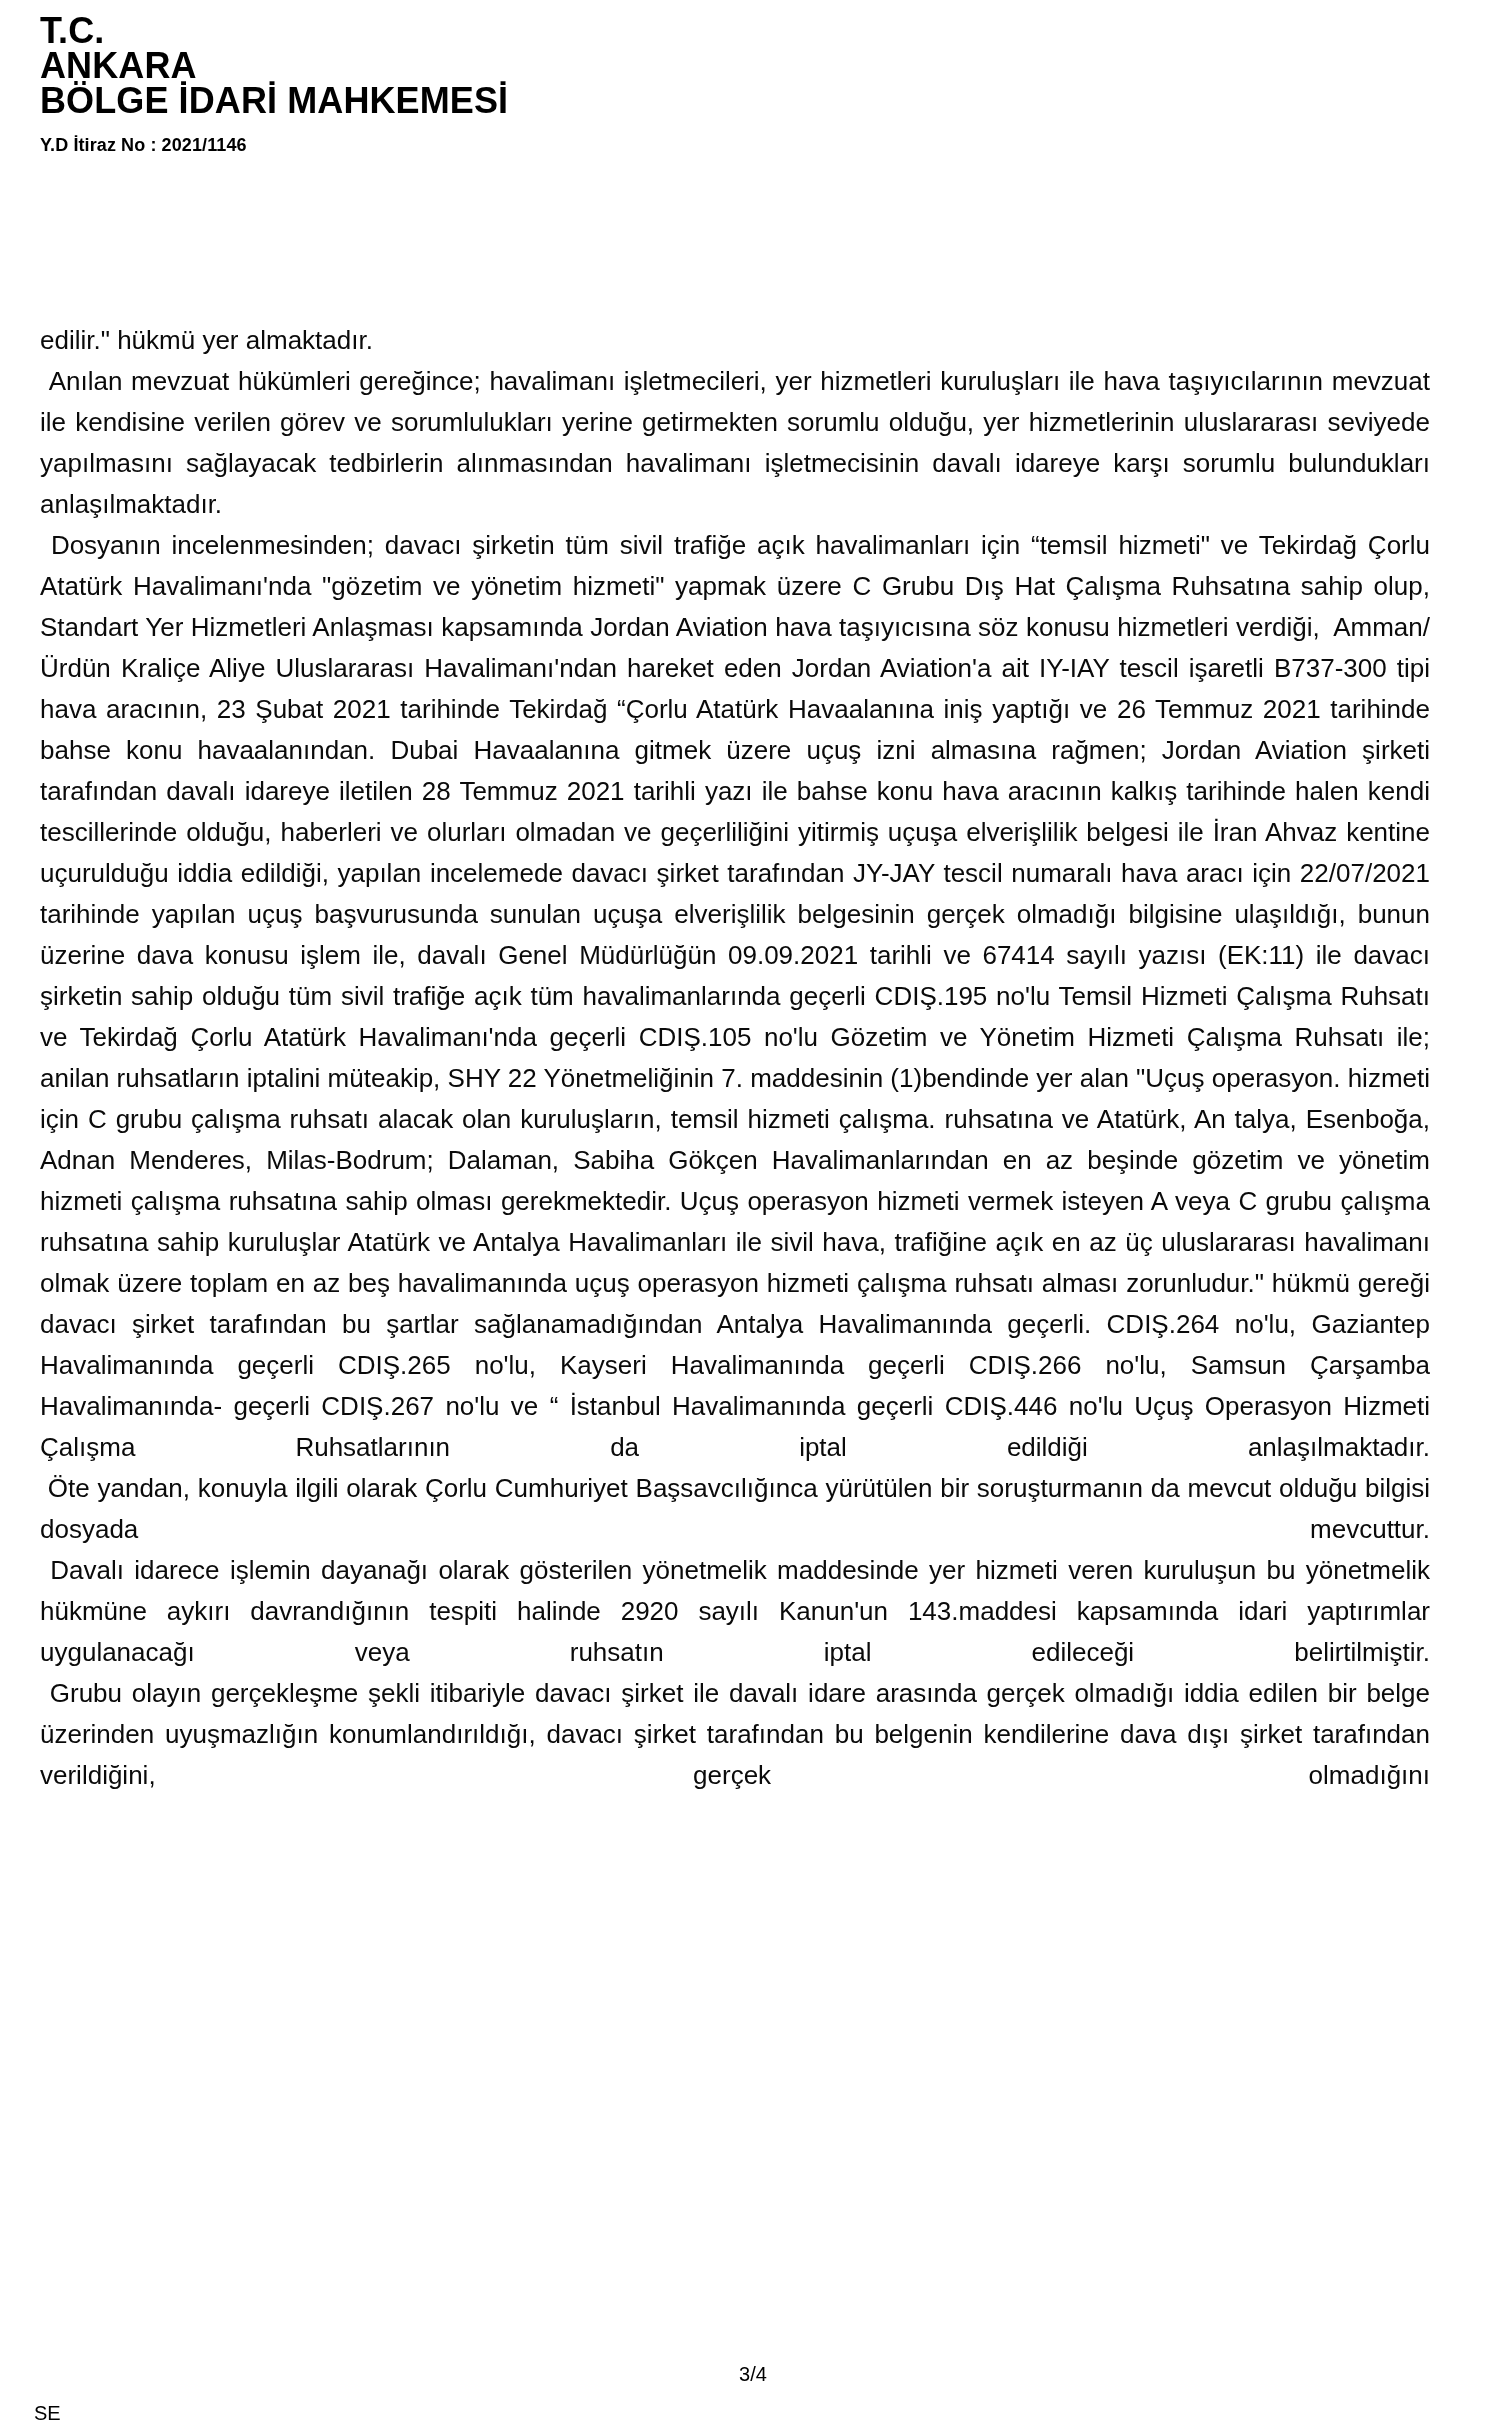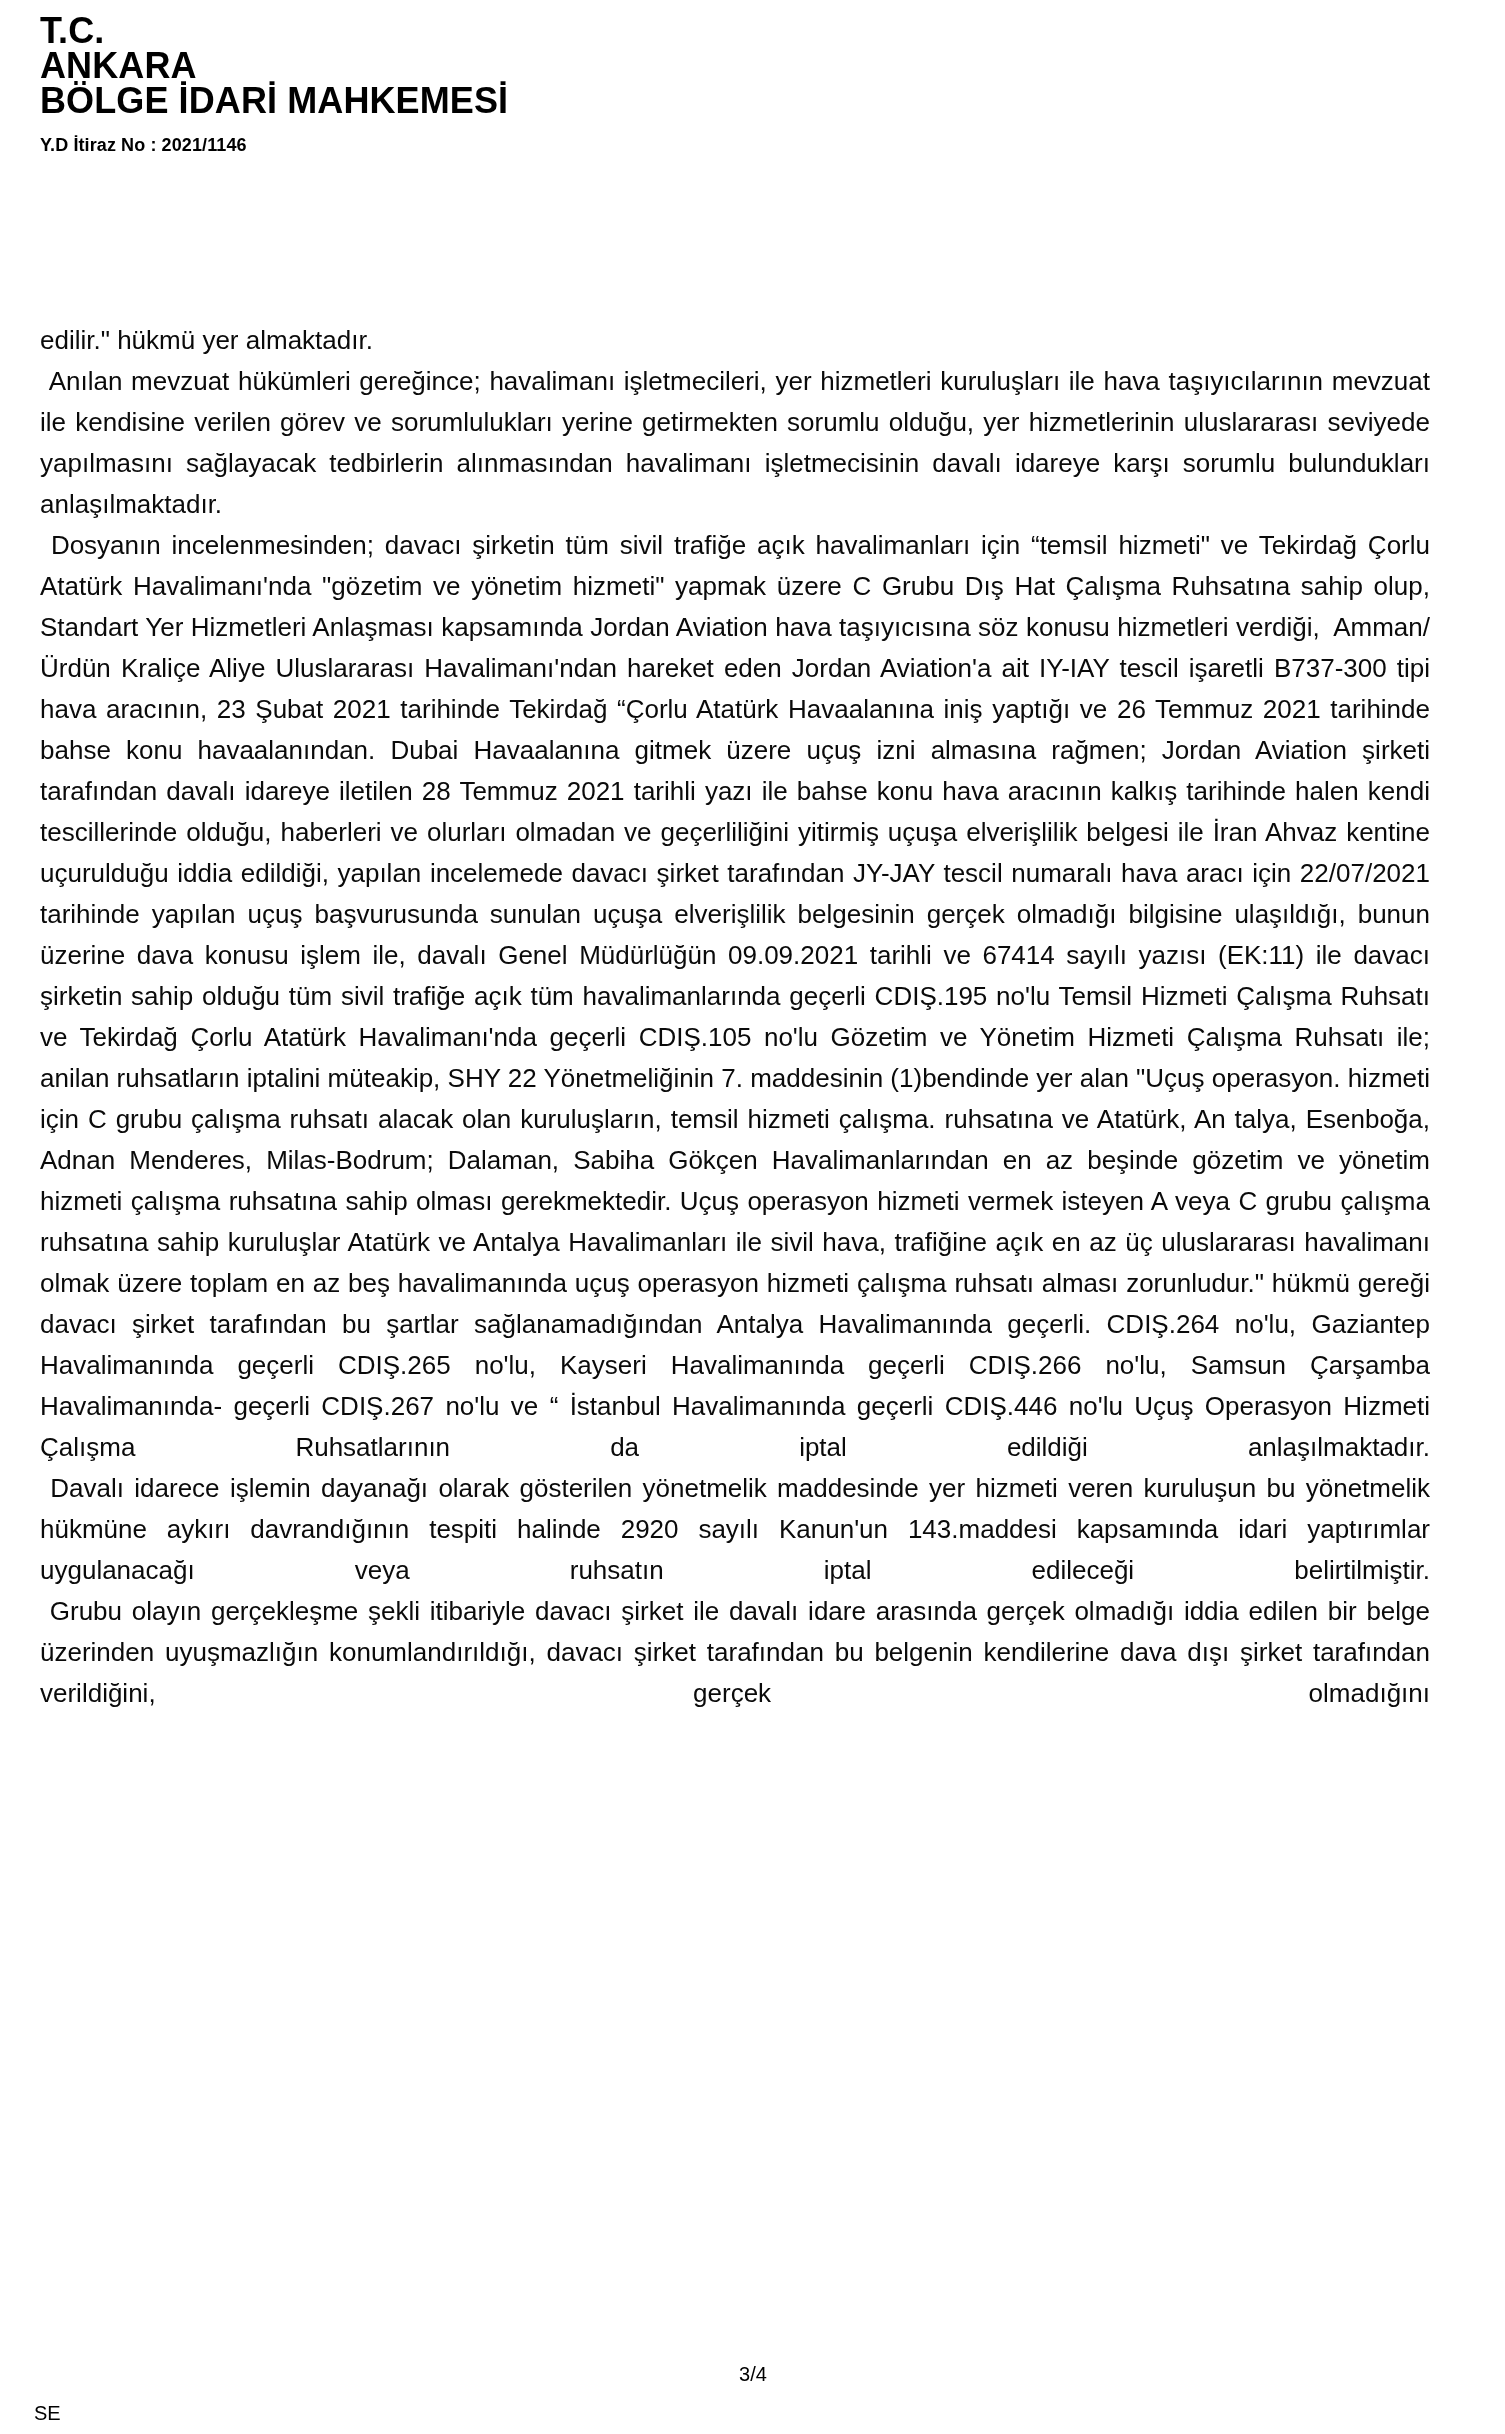--- a/index.html
+++ b/index.html
@@ -86,19 +86,20 @@
   <div class="caption-line">T.C.</div>
   <div class="caption-line">ANKARA</div>
   <div class="caption-line">BÖLGE İDARİ MAHKEMESİ</div>
   <div class="caption-line case-no">Y.D İtiraz No : 2021/1146</div>
 </div>
 
 <div class="body-text">
   <p>edilir." hükmü yer almaktadır.</p>
   <p class="last-justified"> Anılan mevzuat hükümleri gereğince; havalimanı işletmecileri, yer hizmetleri kuruluşları ile hava taşıyıcılarının mevzuat ile kendisine verilen görev ve sorumlulukları yerine getirmekten sorumlu olduğu, yer hizmetlerinin uluslararası seviyede yapılmasını sağlayacak tedbirlerin alınmasından havalimanı işletmecisinin davalı idareye karşı sorumlu bulundukları anlaşılmaktadır.</p>
   <p class="last-justified"> Dosyanın incelenmesinden; davacı şirketin tüm sivil trafiğe açık havalimanları için “temsil hizmeti" ve Tekirdağ Çorlu Atatürk Havalimanı'nda "gözetim ve yönetim hizmeti" yapmak üzere C Grubu Dış Hat Çalışma Ruhsatına sahip olup, Standart Yer Hizmetleri Anlaşması kapsamında Jordan Aviation hava taşıyıcısına söz konusu hizmetleri verdiği,  Amman/Ürdün Kraliçe Aliye Uluslararası Havalimanı'ndan hareket eden Jordan Aviation'a ait IY-IAY tescil işaretli B737-300 tipi hava aracının, 23 Şubat 2021 tarihinde Tekirdağ “Çorlu Atatürk Havaalanına iniş yaptığı ve 26 Temmuz 2021 tarihinde bahse konu havaalanından. Dubai Havaalanına gitmek üzere uçuş izni almasına rağmen; Jordan Aviation şirketi tarafından davalı idareye iletilen 28 Temmuz 2021 tarihli yazı ile bahse konu hava aracının kalkış tarihinde halen kendi tescillerinde olduğu, haberleri ve olurları olmadan ve geçerliliğini yitirmiş uçuşa elverişlilik belgesi ile İran Ahvaz kentine uçurulduğu iddia edildiği, yapılan incelemede davacı şirket tarafından JY-JAY tescil numaralı hava aracı için 22/07/2021 tarihinde yapılan uçuş başvurusunda sunulan uçuşa elverişlilik belgesinin gerçek olmadığı bilgisine ulaşıldığı, bunun üzerine dava konusu işlem ile, davalı Genel Müdürlüğün 09.09.2021 tarihli ve 67414 sayılı yazısı (EK:11) ile davacı şirketin sahip olduğu tüm sivil trafiğe açık tüm havalimanlarında geçerli CDIŞ.195 no'lu Temsil Hizmeti Çalışma Ruhsatı ve Tekirdağ Çorlu Atatürk Havalimanı'nda geçerli CDIŞ.105 no'lu Gözetim ve Yönetim Hizmeti Çalışma Ruhsatı ile; anilan ruhsatların iptalini müteakip, SHY 22 Yönetmeliğinin 7. maddesinin (1)bendinde yer alan "Uçuş operasyon. hizmeti için C grubu çalışma ruhsatı alacak olan kuruluşların, temsil hizmeti çalışma. ruhsatına ve Atatürk, An talya, Esenboğa, Adnan Menderes, Milas-Bodrum; Dalaman, Sabiha Gökçen Havalimanlarından en az beşinde gözetim ve yönetim hizmeti çalışma ruhsatına sahip olması gerekmektedir. Uçuş operasyon hizmeti vermek isteyen A veya C grubu çalışma ruhsatına sahip kuruluşlar Atatürk ve Antalya Havalimanları ile sivil hava, trafiğine açık en az üç uluslararası havalimanı olmak üzere toplam en az beş havalimanında uçuş operasyon hizmeti çalışma ruhsatı alması zorunludur." hükmü gereği davacı şirket tarafından bu şartlar sağlanamadığından Antalya Havalimanında geçerli. CDIŞ.264 no'lu, Gaziantep Havalimanında geçerli CDIŞ.265 no'lu, Kayseri Havalimanında geçerli CDIŞ.266 no'lu, Samsun Çarşamba Havalimanında- geçerli CDIŞ.267 no'lu ve “ İstanbul Havalimanında geçerli CDIŞ.446 no'lu Uçuş Operasyon Hizmeti Çalışma Ruhsatlarının da iptal edildiği anlaşılmaktadır.</p>
+  <p class="last-justified"> Öte yandan, konuyla ilgili olarak Çorlu Cumhuriyet Başsavcılığınca yürütülen bir soruşturmanın da mevcut olduğu bilgisi dosyada mevcuttur.</p>
   <p class="last-justified"> Davalı idarece işlemin dayanağı olarak gösterilen yönetmelik maddesinde yer hizmeti veren kuruluşun bu yönetmelik hükmüne aykırı davrandığının tespiti halinde 2920 sayılı Kanun'un 143.maddesi kapsamında idari yaptırımlar uygulanacağı veya ruhsatın iptal edileceği belirtilmiştir.</p>
   <p class="last-justified"> Grubu olayın gerçekleşme şekli itibariyle davacı şirket ile davalı idare arasında gerçek olmadığı iddia edilen bir belge üzerinden uyuşmazlığın konumlandırıldığı, davacı şirket tarafından bu belgenin kendilerine dava dışı şirket tarafından verildiğini, gerçek olmadığını</p>
 </div>
 
 <div class="page-number">3/4</div>
 <div class="sig-mark">SE</div>
 
 
 </body></html>

